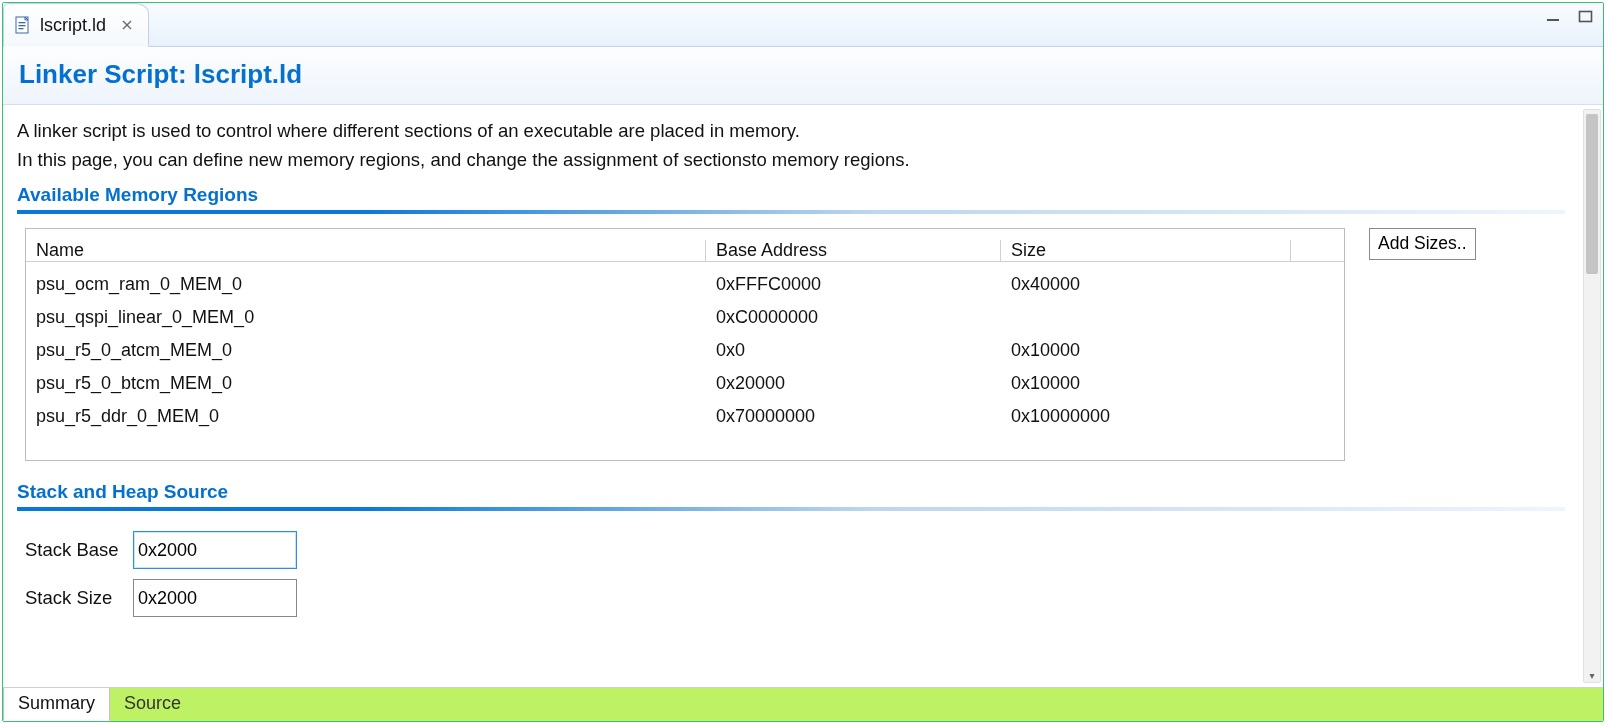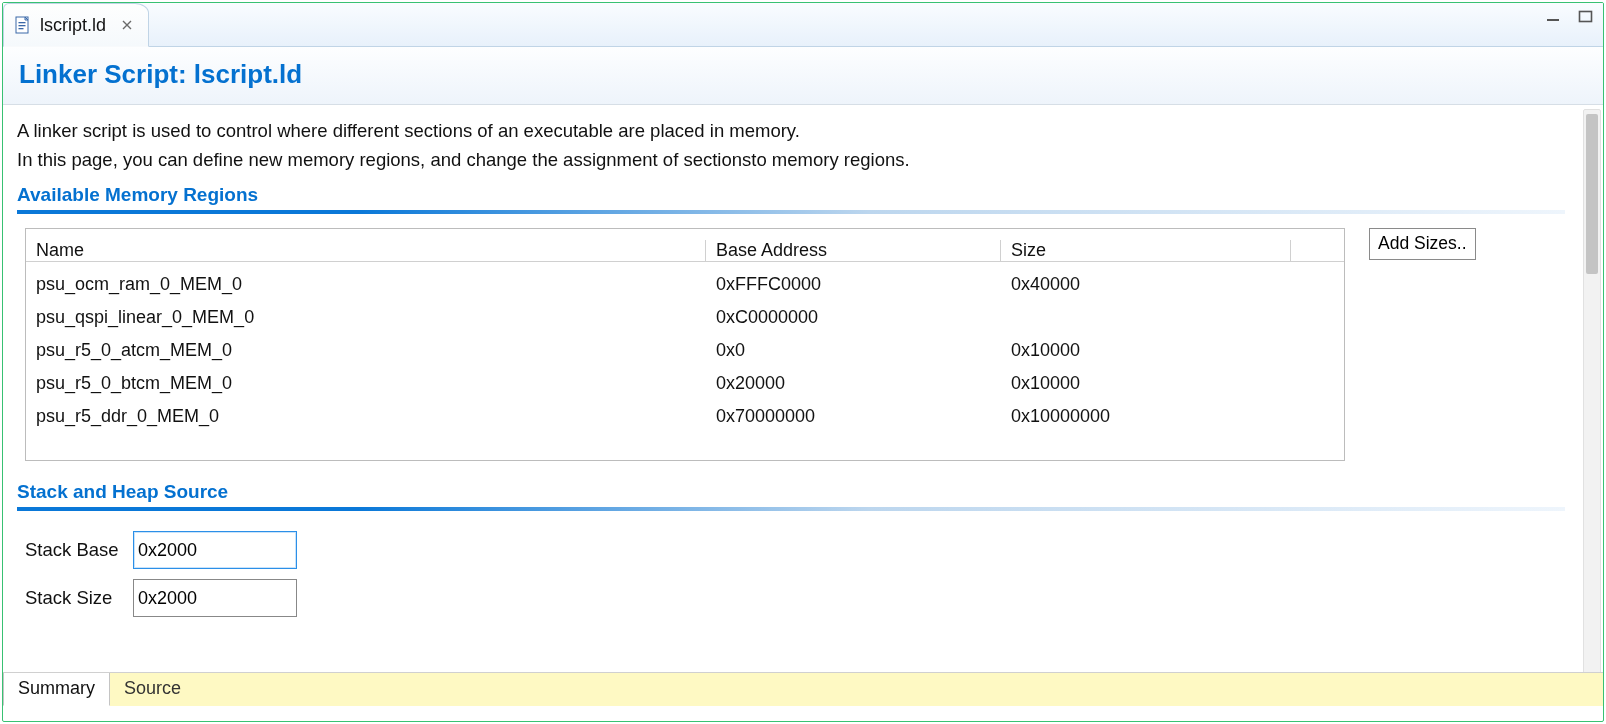--- a/index.html
+++ b/index.html
@@ -200,23 +200,23 @@
     background: #fff;
   }
   .sh-row input.focused {
     border: 1px solid #2b8fe8;
     box-shadow: 0 0 0 1px rgba(43,143,232,.25) inset;
   }
 
   
   .bottom-tabs {
     position: absolute;
-    left: 0; right: 0; bottom: 15px;
+    left: 0; right: 0; bottom: 0;
     height: 34px;
-    background: #fef9c3;
+    background: #bef264;
     border-top: 1px solid #d0d0d0;
     display: flex;
     align-items: stretch;
   }
   .bottom-tabs .btab {
     padding: 5px 14px 0 14px;
     font-size: 18px;
     cursor: pointer;
   }
   .bottom-tabs .btab.active {

